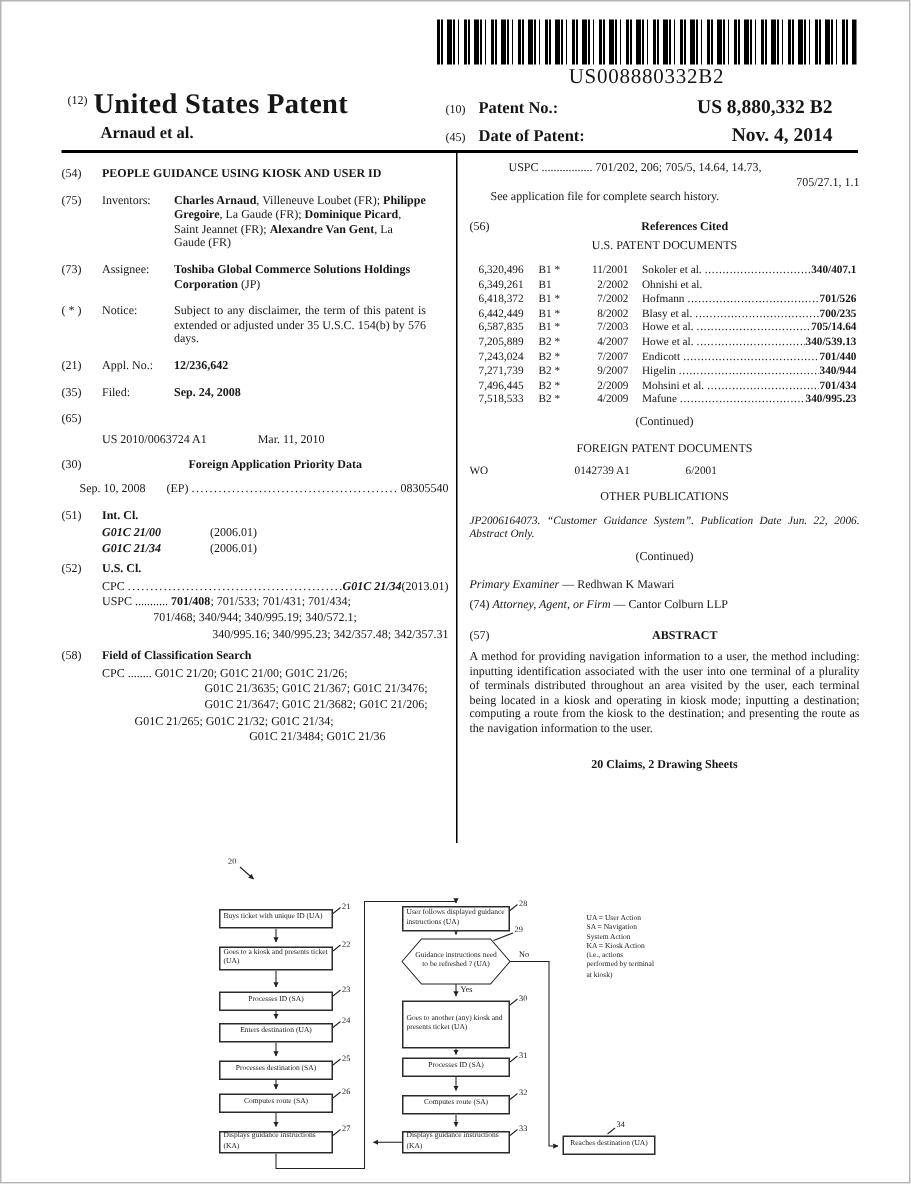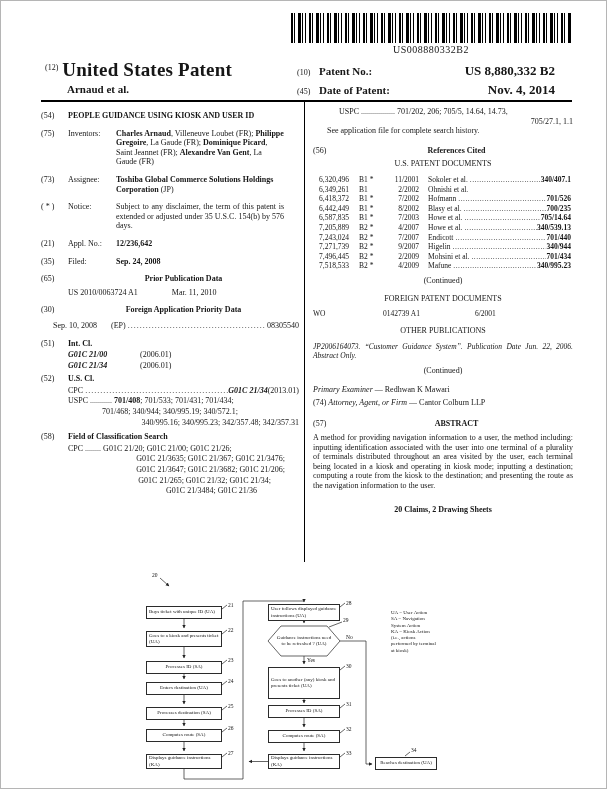--- a/index.html
+++ b/index.html
@@ -2,21 +2,21 @@
 <html><head>
 <meta charset="utf-8">
 <style>
   html,body{margin:0;padding:0;background:#e8e8e8;}
   .page{position:relative;width:607px;height:789px;background:#fff;margin:0 auto;
         font-family:"Liberation Serif","DejaVu Serif",serif;color:#161616;
         border:1px solid #b5b5b5;box-sizing:border-box;overflow:hidden;}
   
   .barcode{position:absolute;left:290px;top:12px;width:280px;height:30px;
     background:repeating-linear-gradient(90deg,#000 0 2px,#fff 2px 3px,#000 3px 4px,#fff 4px 7px,#000 7px 10px,#fff 10px 11px,#000 11px 12px,#fff 12px 14px,#000 14px 15px,#fff 15px 18px);}
-  .barcode-text{position:absolute;left:290px;top:43px;width:280px;text-align:center;font-size:10px;letter-spacing:0.5px;}
+  .barcode-text{position:absolute;left:290px;top:43px;width:280px;text-align:center;font-size:14px;letter-spacing:0.5px;}
   .hdr-left{position:absolute;left:44px;top:58px;}
   .hdr-tag{font-size:8px;vertical-align:6px;}
   .hdr-title{font-size:19px;font-weight:bold;letter-spacing:0.2px;}
   .hdr-authors{font-size:11px;font-weight:bold;margin:2px 0 0 22px;}
   .hdr-right{position:absolute;left:296px;top:62px;width:258px;font-size:11px;}
   .hdr-row{display:flex;align-items:baseline;margin-bottom:3px;}
   .hdr-row .t{font-size:8px;width:22px;flex:none;}
   .hdr-row .l{font-weight:bold;flex:1;}
   .hdr-row .v{font-weight:bold;text-align:right;font-size:13px;}
   .rule-h{position:absolute;left:40px;top:99px;width:531px;height:2px;background:#000;}
@@ -42,21 +42,21 @@
   
   .cit{display:flex;font-size:7.5px;line-height:1.28;}
   .cit .c-num{width:40px;flex:none;}
   .cit .c-kind{width:26px;flex:none;}
   .cit .c-date{width:34px;flex:none;text-align:right;}
   .cit .c-name{padding-left:9px;white-space:nowrap;}
   .cit .c-dots{flex:1;overflow:hidden;white-space:nowrap;letter-spacing:0.5px;padding:0 2px;}
   .cit .c-cls{white-space:nowrap;font-weight:bold;}
   .foreign{display:flex;font-size:7.5px;margin:4px 0 2px 0;}
   .foreign .f-c{width:70px;flex:none;}
-  .foreign .f-n{width:92px;flex:none;}
+  .foreign .f-n{width:74px;flex:none;}
   
   .flowchart{position:absolute;left:122px;top:560px;width:470px;height:229px;}
   .flowchart svg{position:absolute;left:0;top:0;}
   .fc-node{position:absolute;border:1px solid #2b2b2b;background:#fff;box-sizing:border-box;
            font-size:5px;line-height:1.25;padding:1px 2px;display:flex;flex-direction:column;justify-content:center;}
   .fc-node.ctr{text-align:center;}
   .fc-hex{position:absolute;font-size:5px;line-height:1.25;text-align:center;display:flex;flex-direction:column;justify-content:center;}
   .fc-ref{position:absolute;font-size:5.5px;}
   .fc-lab{position:absolute;font-size:5.5px;}
   .fc-legend{position:absolute;font-size:5px;line-height:1.25;white-space:pre-line;}
@@ -123,21 +123,20 @@
     </div>
 
     <div class="row">
       <span class="tag">(35)</span>
       <span class="lbl">Filed:</span>
       <span class="cnt b">Sep. 24, 2008</span>
     </div>
 
     <div class="row" style="margin-bottom:4px;">
       <span class="tag">(65)</span>
-      <span class="cnt b ctr">Prior Publication Data</span>
     </div>
     <div class="row" style="padding-left:27px;">
       <span>US 2010/0063724 A1</span>
       <span style="width:34px;flex:none;"></span>
       <span>Mar. 11, 2010</span>
     </div>
 
     <div class="row" style="margin-bottom:6px;">
       <span class="tag">(30)</span>
       <span class="cnt b ctr">Foreign Application Priority Data</span>
@@ -181,21 +180,21 @@
     <div class="rt" style="margin-bottom:1px;text-align:center;">701/468; 340/944; 340/995.19; 340/572.1;</div>
     <div class="rt" style="margin-bottom:5px;">340/995.16; 340/995.23; 342/357.48; 342/357.31</div>
 
     <div class="row" style="margin-bottom:2px;">
       <span class="tag">(58)</span>
       <span class="cnt b">Field of Classification Search</span>
     </div>
     <div style="padding-left:27px;margin-bottom:1px;">CPC ........ G01C 21/20;  G01C 21/00;  G01C 21/26;</div>
     <div class="rt" style="margin-bottom:1px;padding-right:14px;">G01C 21/3635;  G01C 21/367;  G01C 21/3476;</div>
     <div class="rt" style="margin-bottom:1px;padding-right:14px;">G01C 21/3647;  G01C 21/3682;  G01C 21/206;</div>
-    <div class="rt" style="margin-bottom:1px;padding-right:28px;">G01C 21/265;  G01C 21/32;  G01C 21/34;</div>
+    <div class="rt" style="margin-bottom:1px;padding-right:28px;text-align:center;">G01C 21/265;  G01C 21/32;  G01C 21/34;</div>
     <div class="rt" style="padding-right:42px;">G01C 21/3484;  G01C 21/36</div>
   </div>
 
   <div class="col col-r">
 
     <div style="padding-left:26px;">USPC ................. 701/202, 206; 705/5, 14.64, 14.73,</div>
     <div class="rt">705/27.1, 1.1</div>
     <div style="padding-left:14px;margin-bottom:10px;">See application file for complete search history.</div>
 
     <div class="row" style="margin-bottom:4px;">

